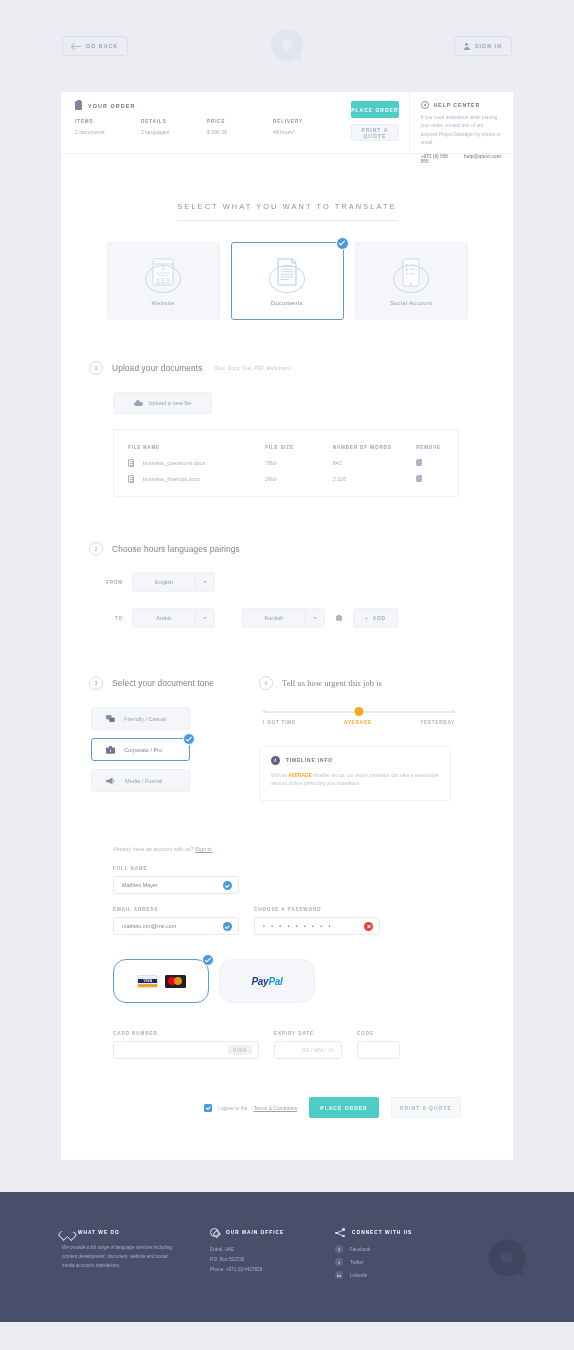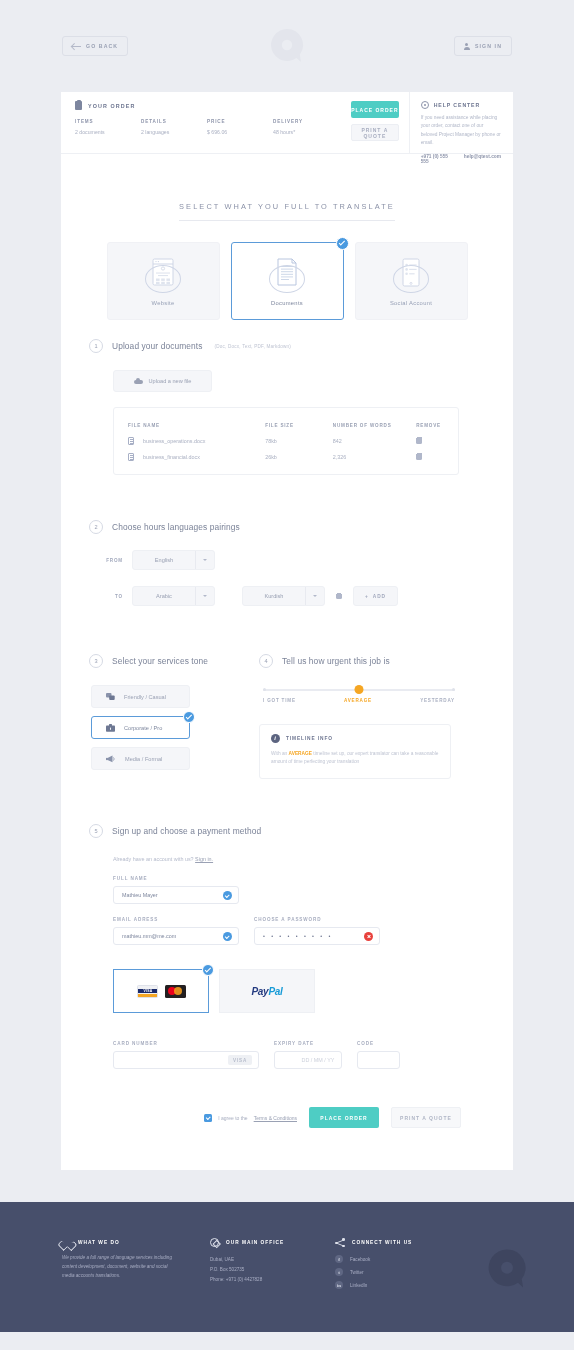--- a/index.html
+++ b/index.html
@@ -131,21 +131,21 @@
   
   .step { padding: 0 0 0 0; }
   .step-head { display:flex; align-items:center; gap:9px; padding-left:28px; }
   .step-num {
     width:14px;height:14px;border-radius:50%;border:1px solid #d6dae4;
     display:flex;align-items:center;justify-content:center;font-size:5.6px;color:#9aa1b4;flex:none;
   }
   .step-title { font-size:8.4px; color:#7b8398; font-weight:normal; letter-spacing:0.1px;}
   .step-hint { font-size:4.6px; color:#bfc4d2; margin-left:3px; letter-spacing:0.2px;}
 
-  .sec1 { margin-top: 19px; }
+  .sec1 { margin-top: 41px; }
 
   .upload-zone { padding-left:52px; margin-top:17px; }
   .upload-btn {
     width:99px;height:22px;background:#f5f6f9;border:1px solid #eef0f4;border-radius:3px;
     display:flex;align-items:center;justify-content:center;gap:6px;
     font-size:5.6px;color:#9aa1b4;cursor:pointer;
   }
   .cloud { width:9px;height:6px;position:relative; }
   .cloud::before{content:"";position:absolute;left:0;bottom:0;width:9px;height:4px;border-radius:4px;background:#9aa1b4;}
   .cloud::after{content:"";position:absolute;left:2.4px;top:0;width:4.4px;height:4.4px;border-radius:50%;background:#9aa1b4;}
@@ -240,21 +240,21 @@
   .bad-badge::before{transform:rotate(45deg);}
   .bad-badge::after{transform:rotate(-45deg);}
   .dots { font-size:5.4px; letter-spacing:2.4px; color:#6d7590; flex:1; }
 
   .form-grid { margin-left:52px; margin-top:14px; }
   .fg-row { display:flex; gap:15px; margin-top:13px; }
 
   
   .pay-row { display:flex; gap:10px; margin:24px 0 0 52px; }
   .pay-card {
-    width:96px;height:44px;background:#f5f6f9;border:1px solid #eef0f4;border-radius:0;
+    width:96px;height:44px;background:#f5f6f9;border:1px solid #eef0f4;border-radius:13px;
     display:flex;align-items:center;justify-content:center;position:relative;cursor:pointer;gap:7px;
   }
   .pay-card.active { background:#fff; border:1.4px solid #5b9bd9; }
   .pay-card .check-badge { right:-6px; top:-6px; width:12px;height:12px; }
   .visa-chip { width:21px;height:13px;border-radius:1.5px;background:#f0f1f4;border:1px solid #dfe2ea;position:relative;overflow:hidden;}
   .visa-chip::before{content:"";position:absolute;left:0;top:3px;width:21px;height:4px;background:#1a2a6b;}
   .visa-chip::after{content:"VISA";position:absolute;left:0;top:3px;width:21px;height:4px;color:#fff;font-size:3.4px;font-weight:bold;text-align:center;line-height:4px;letter-spacing:0.3px;}
   .visa-chip i { position:absolute;left:0;bottom:0;width:21px;height:3px;background:#f5a623;display:block; }
   .mc-chip { width:21px;height:13px;border-radius:1.5px;background:#231f20;position:relative;overflow:hidden; }
   .mc-chip::before{content:"";position:absolute;left:3px;top:2.5px;width:8px;height:8px;border-radius:50%;background:#eb001b;}
@@ -367,21 +367,21 @@
       </div>
       <div class="help-body">If you need assistance while placing your order, contact one of our beloved Project Manager by phone or email.</div>
       <div class="help-contact">
         <span>+971 (0) 555 555</span>
         <span>help@qtest.com</span>
       </div>
     </div>
   </div>
 
   <div class="select-head">
-    <h2>SELECT WHAT YOU FULL TO TRANSLATE</h2>
+    <h2>SELECT WHAT YOU WANT TO TRANSLATE</h2>
   </div>
 
   <div class="type-row">
 
     <div class="type-card">
       <div class="ill">
         <div class="arc"></div>
         <svg width="46" height="36" viewBox="0 0 46 36">
           <rect x="13" y="2" width="20" height="26" rx="1.5" fill="#fff" stroke="#cfd6e6" stroke-width="1"></rect>
           <path d="M13 7h20" stroke="#cfd6e6" stroke-width="1"></path>
@@ -521,21 +521,21 @@
         <span>+</span>
         <span>ADD</span>
       </div>
     </div>
   </div>
 
   <div class="sec345">
     <div class="col-l">
       <div class="step-head">
         <div class="step-num">3</div>
-        <div class="step-title">Select your services tone</div>
+        <div class="step-title">Select your document tone</div>
       </div>
       <div class="tone-list">
         <div class="tone-item">
           <svg width="9" height="8" viewBox="0 0 9 8">
               <rect x="0" y="0" width="5.5" height="4.5" rx="1" fill="#8a93ab"></rect>
               <rect x="3.2" y="2.6" width="5.5" height="4.5" rx="1" fill="#6e7893"></rect>
             </svg>
           <span>Friendly / Casual</span>
         </div>
         <div class="tone-item active">
@@ -552,21 +552,21 @@
               <path d="M1 3.2 L6.5 0.6 V7.2 L1 4.8 Z" fill="#8a93ab"></path>
               <rect x="0" y="2.9" width="1.6" height="2.2" fill="#8a93ab"></rect>
               <path d="M7.4 2.4 q1.6 1.5 0 3.2" stroke="#8a93ab" stroke-width="0.8" fill="none"></path>
             </svg>
           <span>Media / Formal</span>
         </div>
       </div>
     </div>
 
     <div class="col-r">
-      <div class="step-head" style="padding-left:0;">
+      <div class="step-head" style="padding-left:0;font-family:Liberation Serif, serif;">
         <div class="step-num">4</div>
         <div class="step-title">Tell us how urgent this job is</div>
       </div>
 
       <div class="slider-wrap">
         <div class="track">
           <span class="dot-end l"></span>
           <span class="dot-end r"></span>
           <span class="knob"></span>
         </div>
@@ -583,24 +583,20 @@
           <span>TIMELINE INFO</span>
         </div>
         <div class="info-body">
           <span>With an </span><b>AVERAGE</b><span> timeline set up, our expert translator can take a reasonable amount of time perfecting your translation</span>
         </div>
       </div>
     </div>
   </div>
 
   <div class="step sec5">
-    <div class="step-head">
-      <div class="step-num">5</div>
-      <div class="step-title">Sign up and choose a payment method</div>
-    </div>
 
     <div class="acct-line">
       <span>Already have an account with us? </span><a href="#">Sign in.</a>
     </div>
 
     <div class="form-grid">
       <div style="width:126px;">
         <div class="field-lbl">FULL NAME</div>
         <div class="input-box">
           <input type="text" value="Mathieu Mayer" style="">

